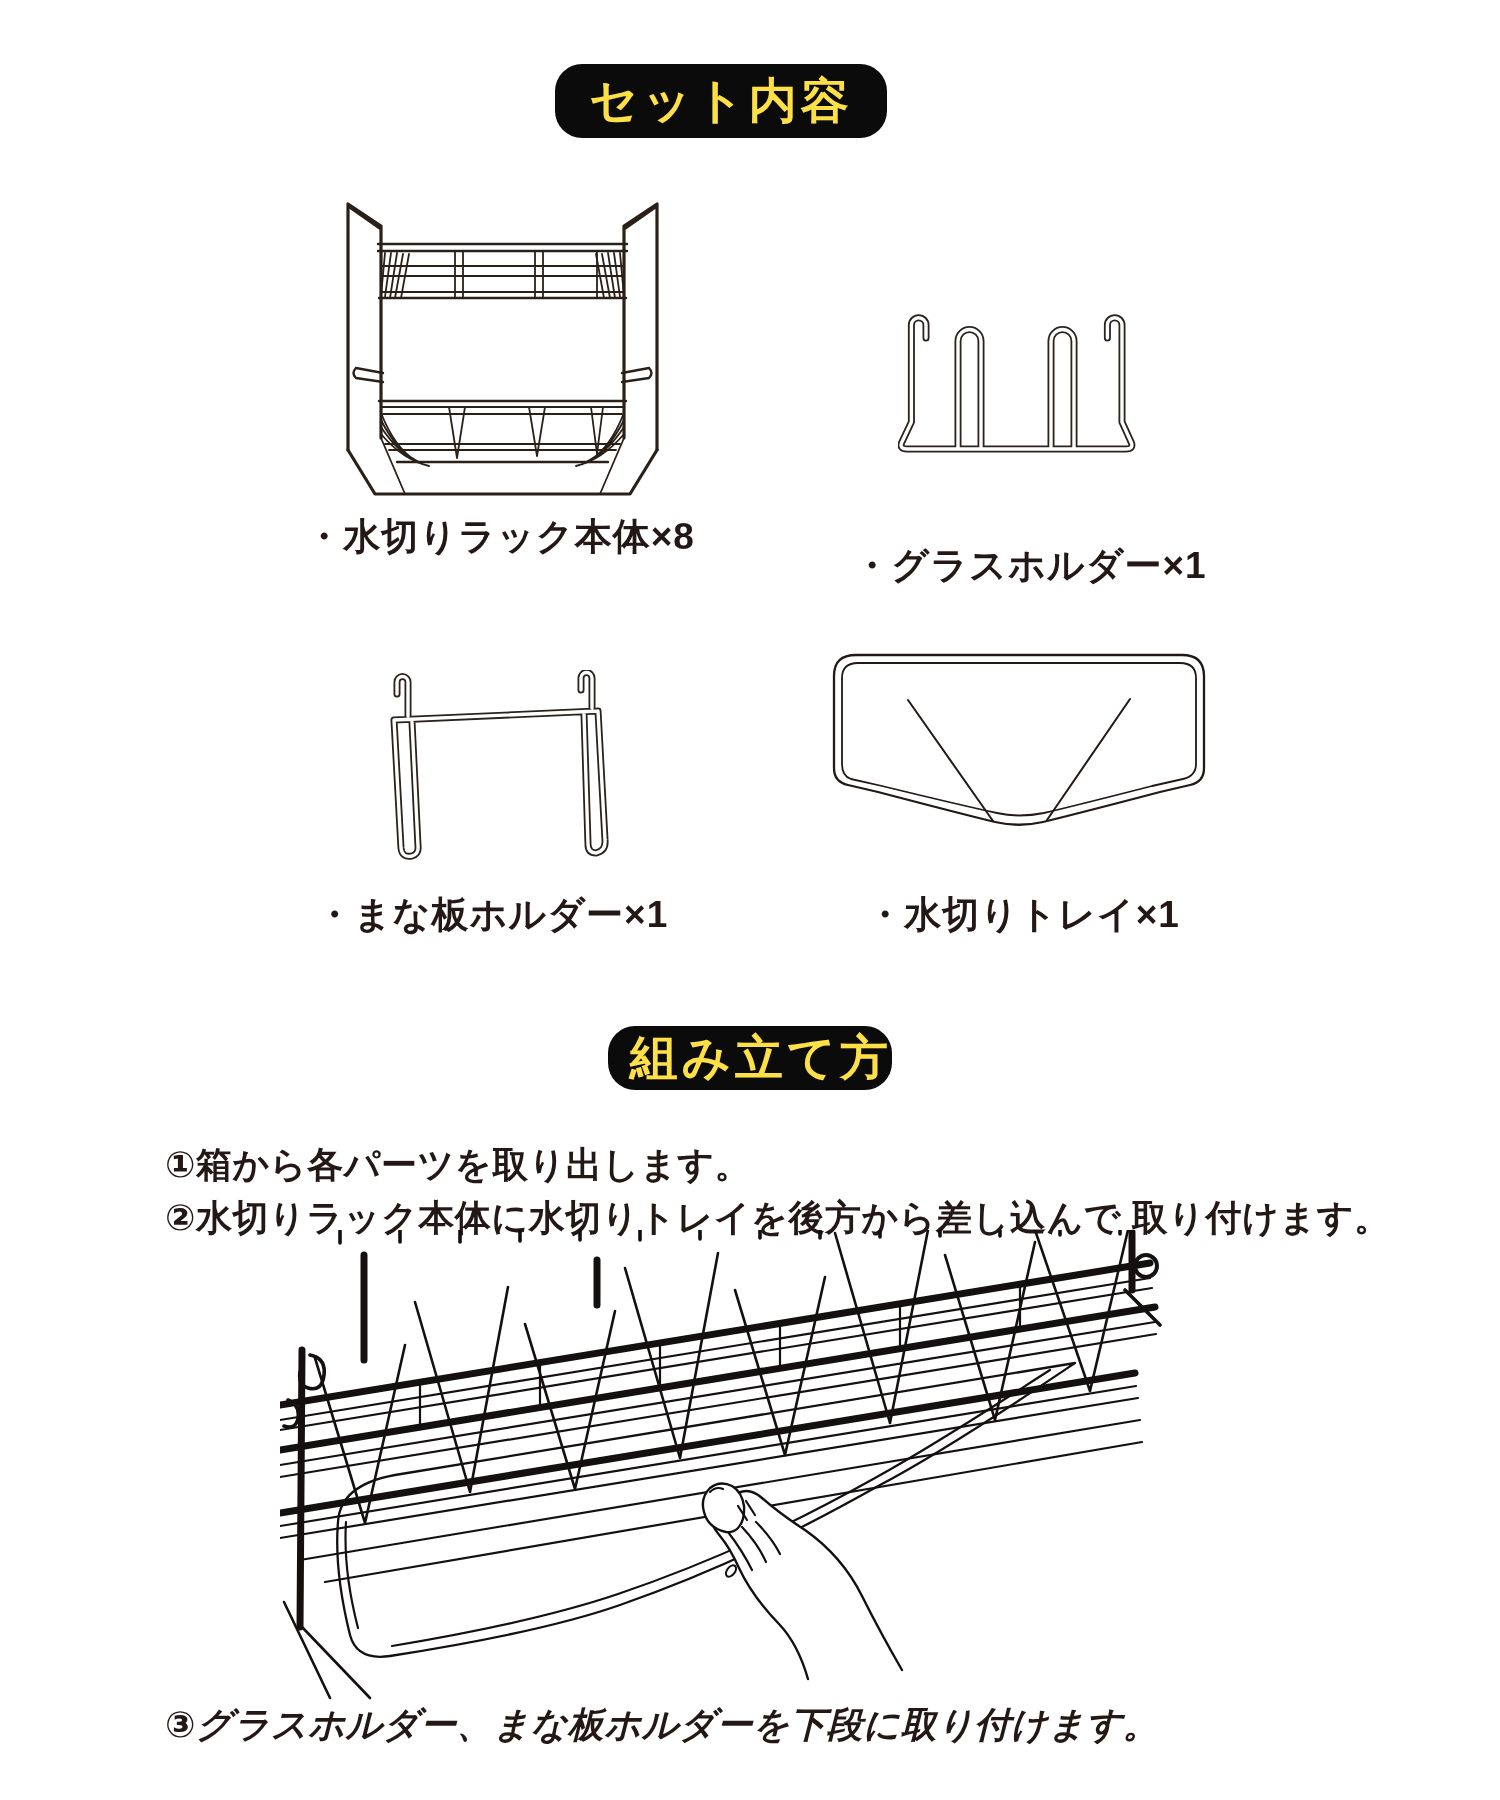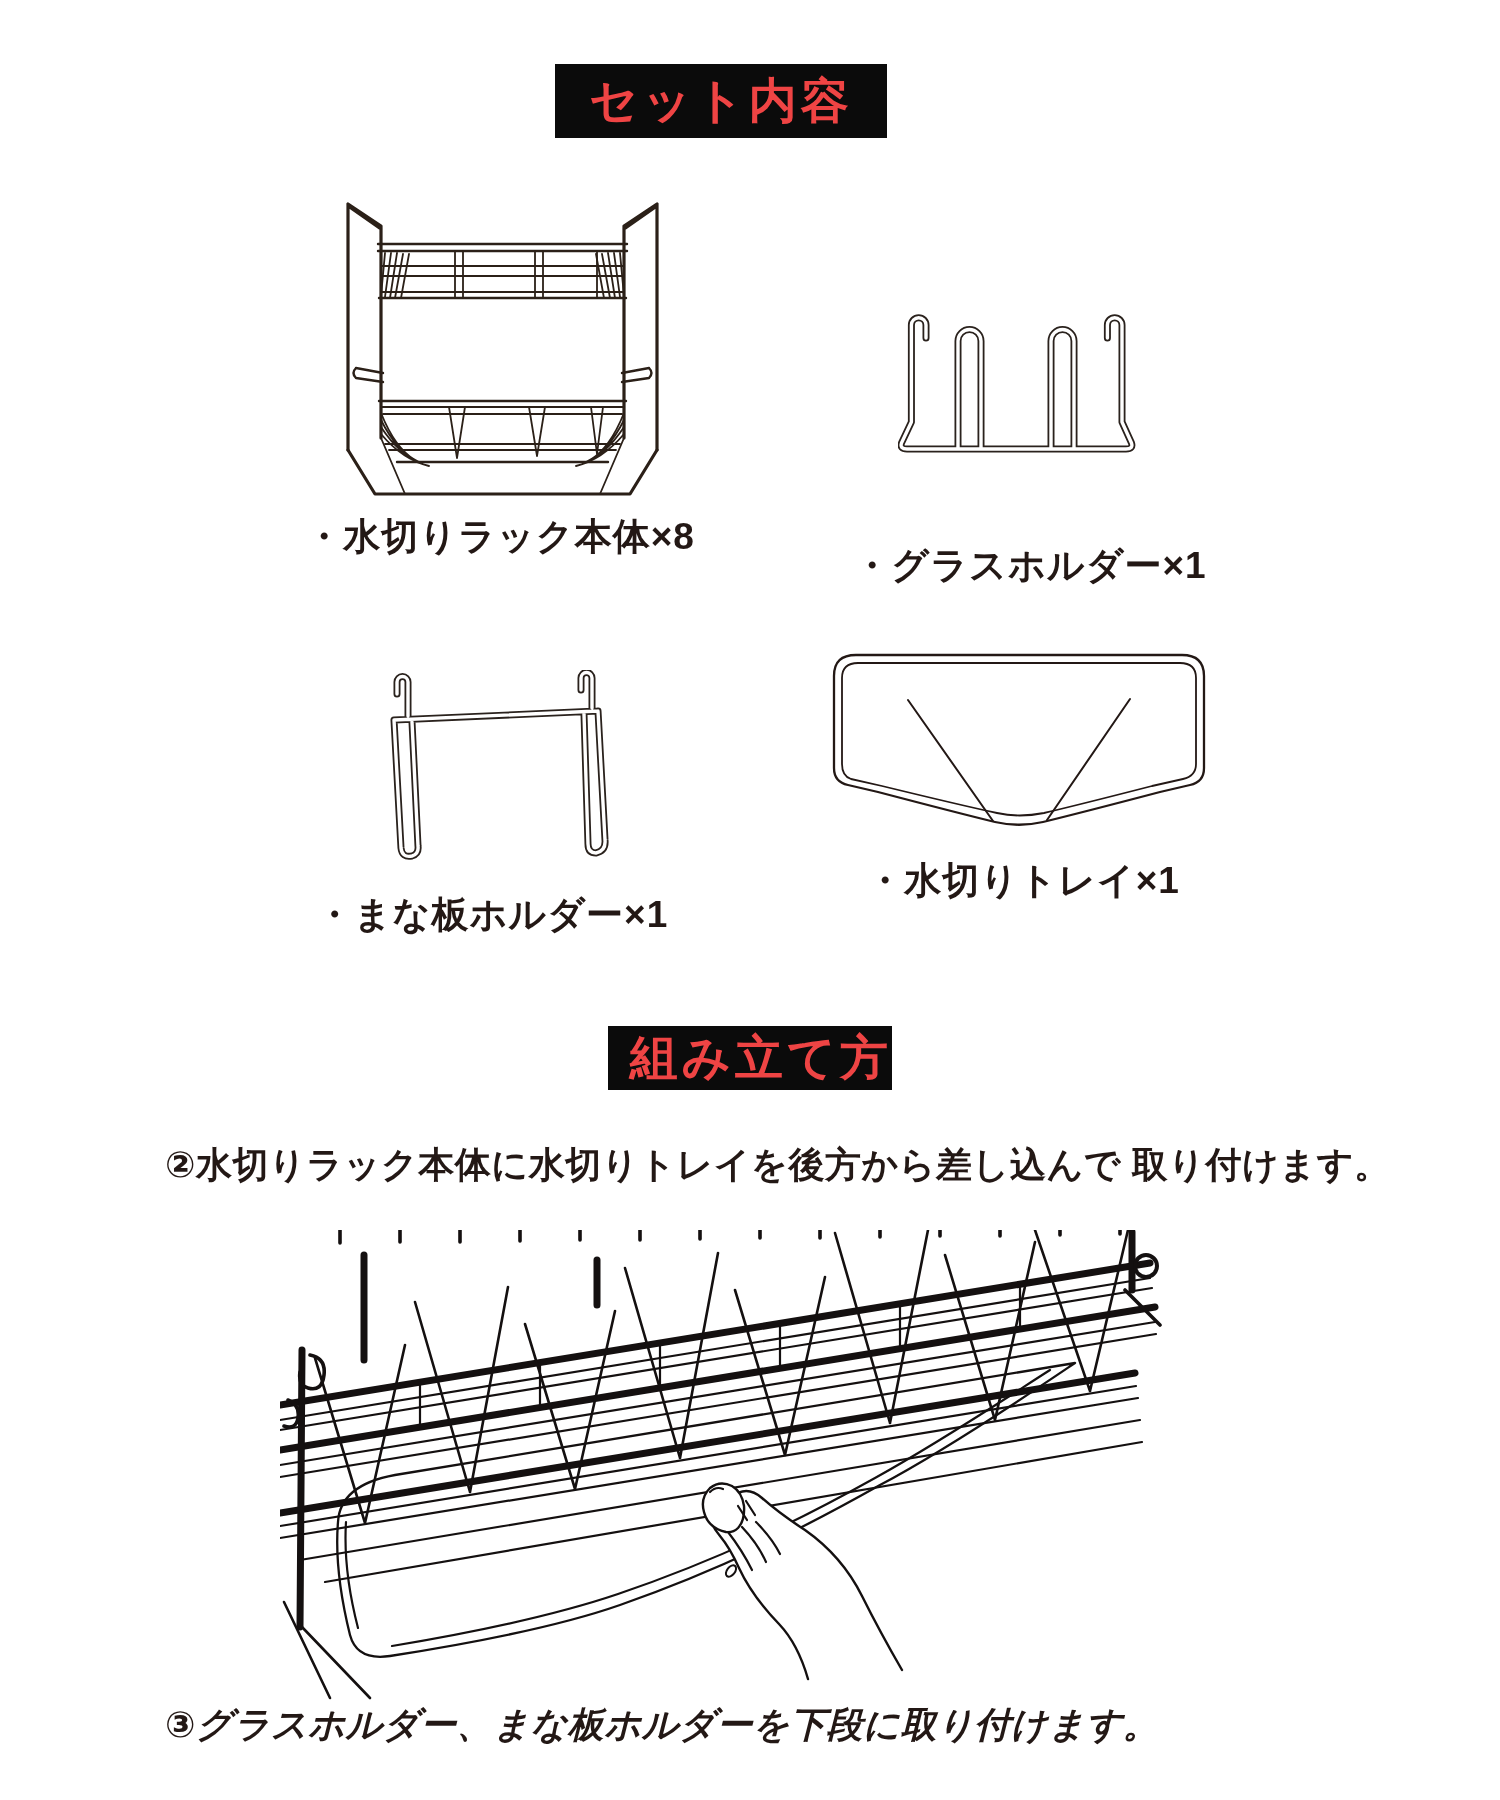--- a/index.html
+++ b/index.html
@@ -2,22 +2,22 @@
 <html><head>
 <meta charset="utf-8">
 <style>
   html,body{margin:0;padding:0;background:#ffffff;}
   .canvas{
     position:relative;width:1500px;height:1800px;background:#ffffff;overflow:hidden;
     font-family:"Liberation Sans","DejaVu Sans",sans-serif;color:#231815;
   }
   .abs{position:absolute;}
   .badge{
-    background:#0b0b0b;color:#ef4444;display:flex;align-items:center;justify-content:center;
-    font-weight:bold;font-size:48px;letter-spacing:4px;
+    background:#0b0b0b;color:#fde047;display:flex;align-items:center;justify-content:center;
+    font-weight:bold;font-size:48px;letter-spacing:4px;border-radius:27px;
   }
   .item-label{
     font-weight:bold;font-size:37px;text-align:center;letter-spacing:1px;white-space:nowrap;
   }
   .step-line{
     font-weight:bold;font-size:36px;letter-spacing:0.5px;white-space:nowrap;line-height:53px;
   }
   svg{display:block;}
   
   .rk{fill:none;stroke:#2b2018;stroke-linecap:round;stroke-linejoin:round;}
@@ -101,27 +101,28 @@
     </g>
   </svg>
 
   <svg class="abs" style="left:830px;top:652px;" width="380" height="180" viewBox="0 0 380 180" aria-hidden="true">
     <path class="tr" d="M26,3 L352,3 Q374,3 374,24 L374,116 Q374,130 360,133 L330,140 Q250,161 213,170 Q189,175.5 165,170 Q128,161 48,140 L18,133 Q4,130 4,116 L4,24 Q4,3 26,3 Z"></path>
     <path class="tr" style="stroke-width:1.8" d="M28,11 L350,11 Q366,11 366,26 L366,112 Q366,124 353,127 L322,134 Q248,153 214,161 Q189,166 167,161 Q130,153 52,134 L21,127 Q12,124 12,112 L12,26 Q12,11 28,11 Z"></path>
     <path class="tr" style="stroke-width:2" d="M78,48 L163,169 M300,47 L217,168"></path>
   </svg>
 
   <div class="abs item-label" style="left:262px;top:890px;width:460px;">・まな板ホルダー×1</div>
-  <div class="abs item-label" style="left:793px;top:856px;width:460px;">・水切りトレイ×1</div>
+  <div class="abs item-label" style="left:793px;top:890px;width:460px;">・水切りトレイ×1</div>
 
   <div class="abs badge" style="left:608px;top:1026px;width:284px;height:64px;justify-content:flex-end;">
     <span>組み立て方</span>
   </div>
 
   <div class="abs" style="left:165px;top:1138px;">
+    <div class="step-line">①箱から各パーツを取り出します。</div>
     <div class="step-line">②水切りラック本体に水切りトレイを後方から差し込んで 取り付けます。</div>
   </div>
 
   <svg class="abs" style="left:280px;top:1230px;" width="900" height="470" viewBox="0 0 900 470" aria-hidden="true">
 
     <path d="M795,133 L115,245 Q60,255 58,292 Q54,340 70,405 Q77,431 110,426 C200,412 280,396 340,375 C440,340 520,300 600,255 C670,218 755,160 795,133 Z" fill="#ffffff" stroke="#141010" stroke-width="2.3" stroke-linejoin="round"></path>
     <path class="bk b2" d="M770,140 C720,172 660,212 595,248 C518,291 438,330 338,364 C276,385 196,402 112,416"></path>
     <path class="bk b2" d="M66,292 Q63,340 78,398"></path>
 
     <g class="bk b4">

